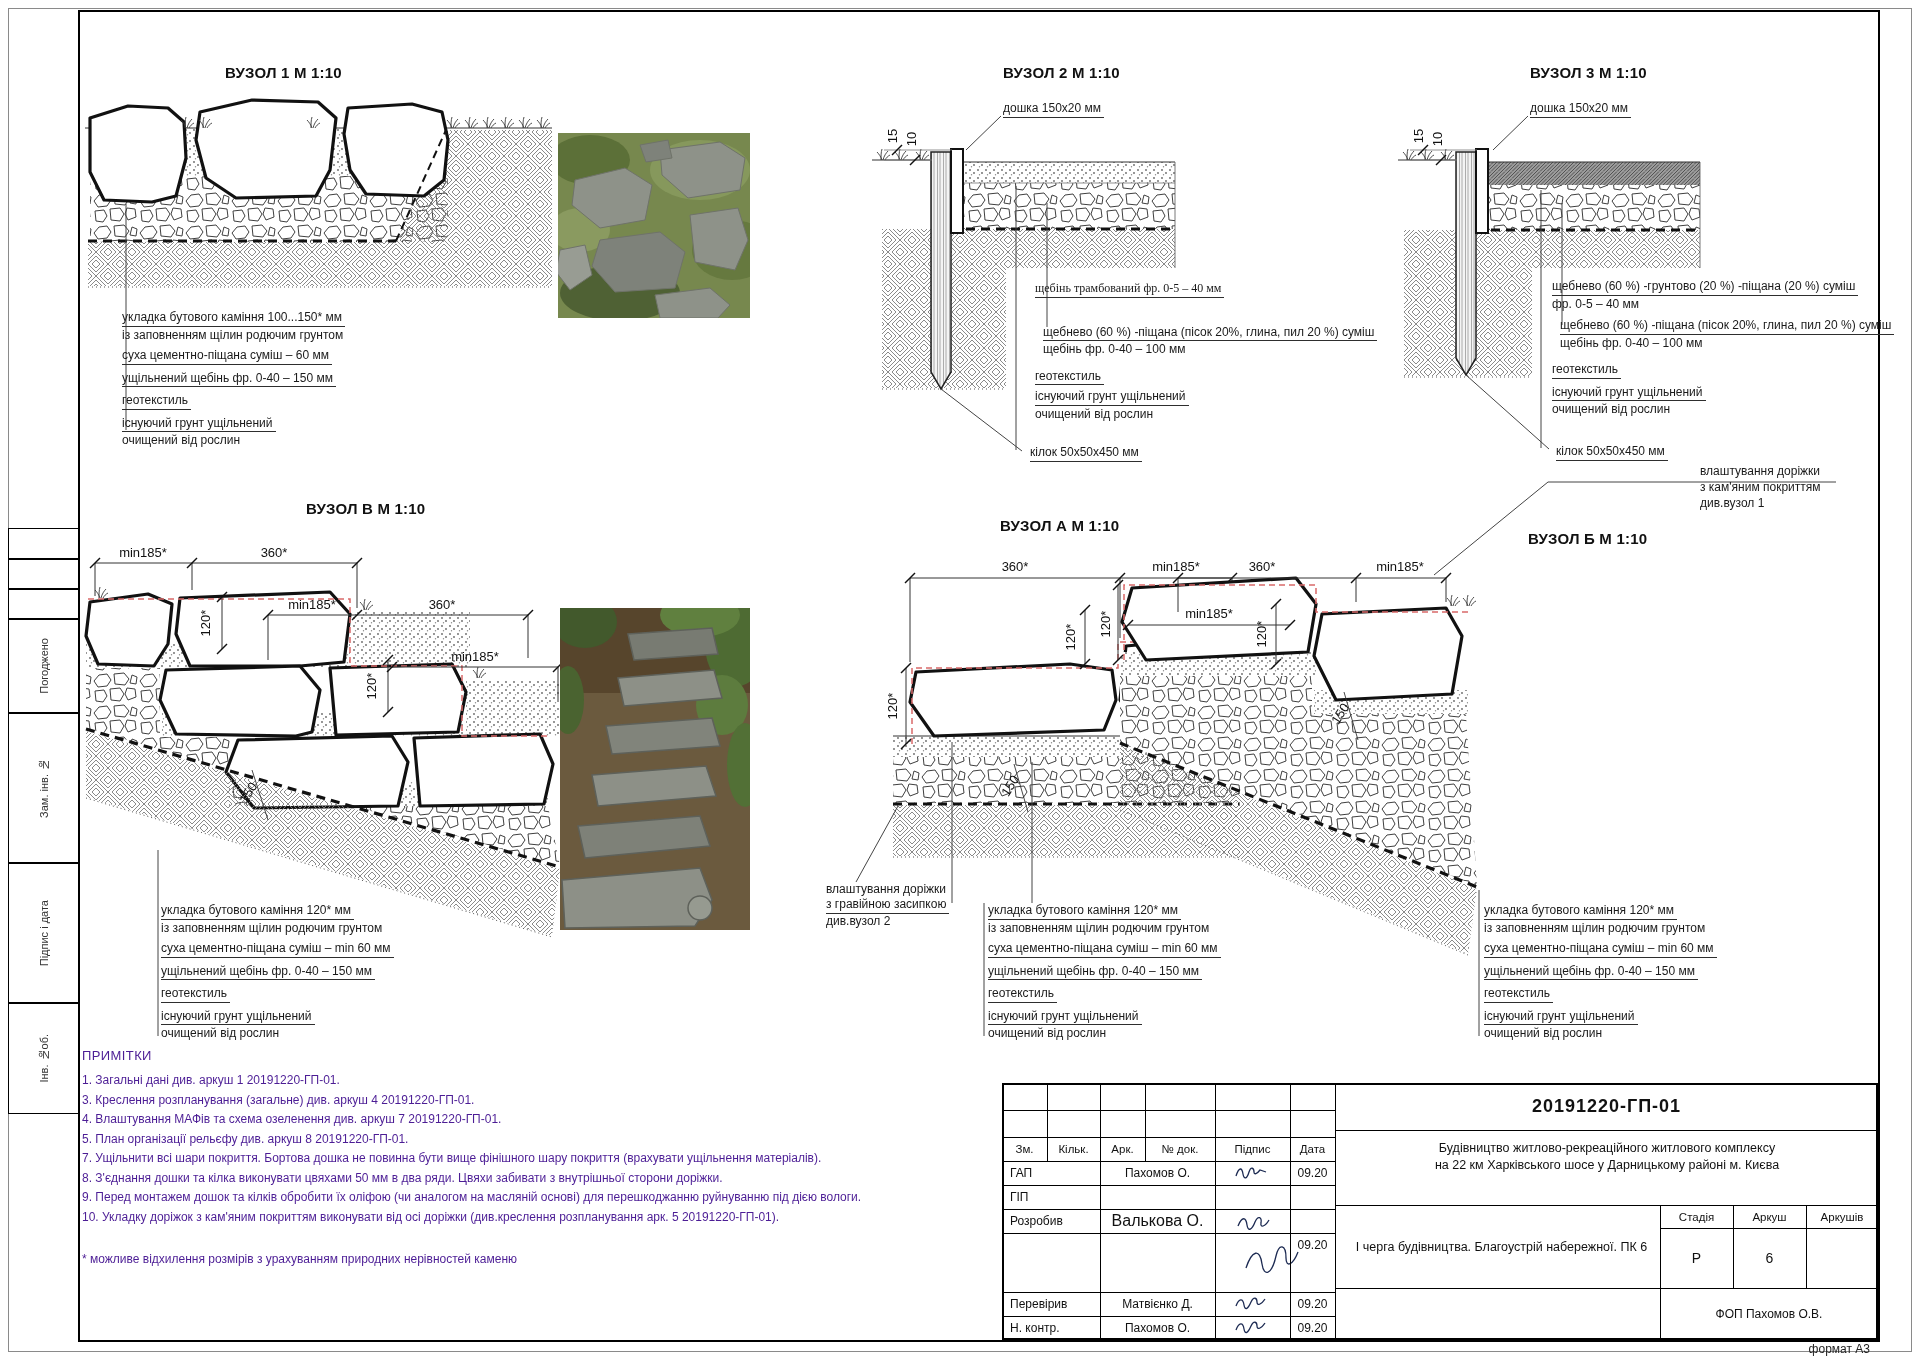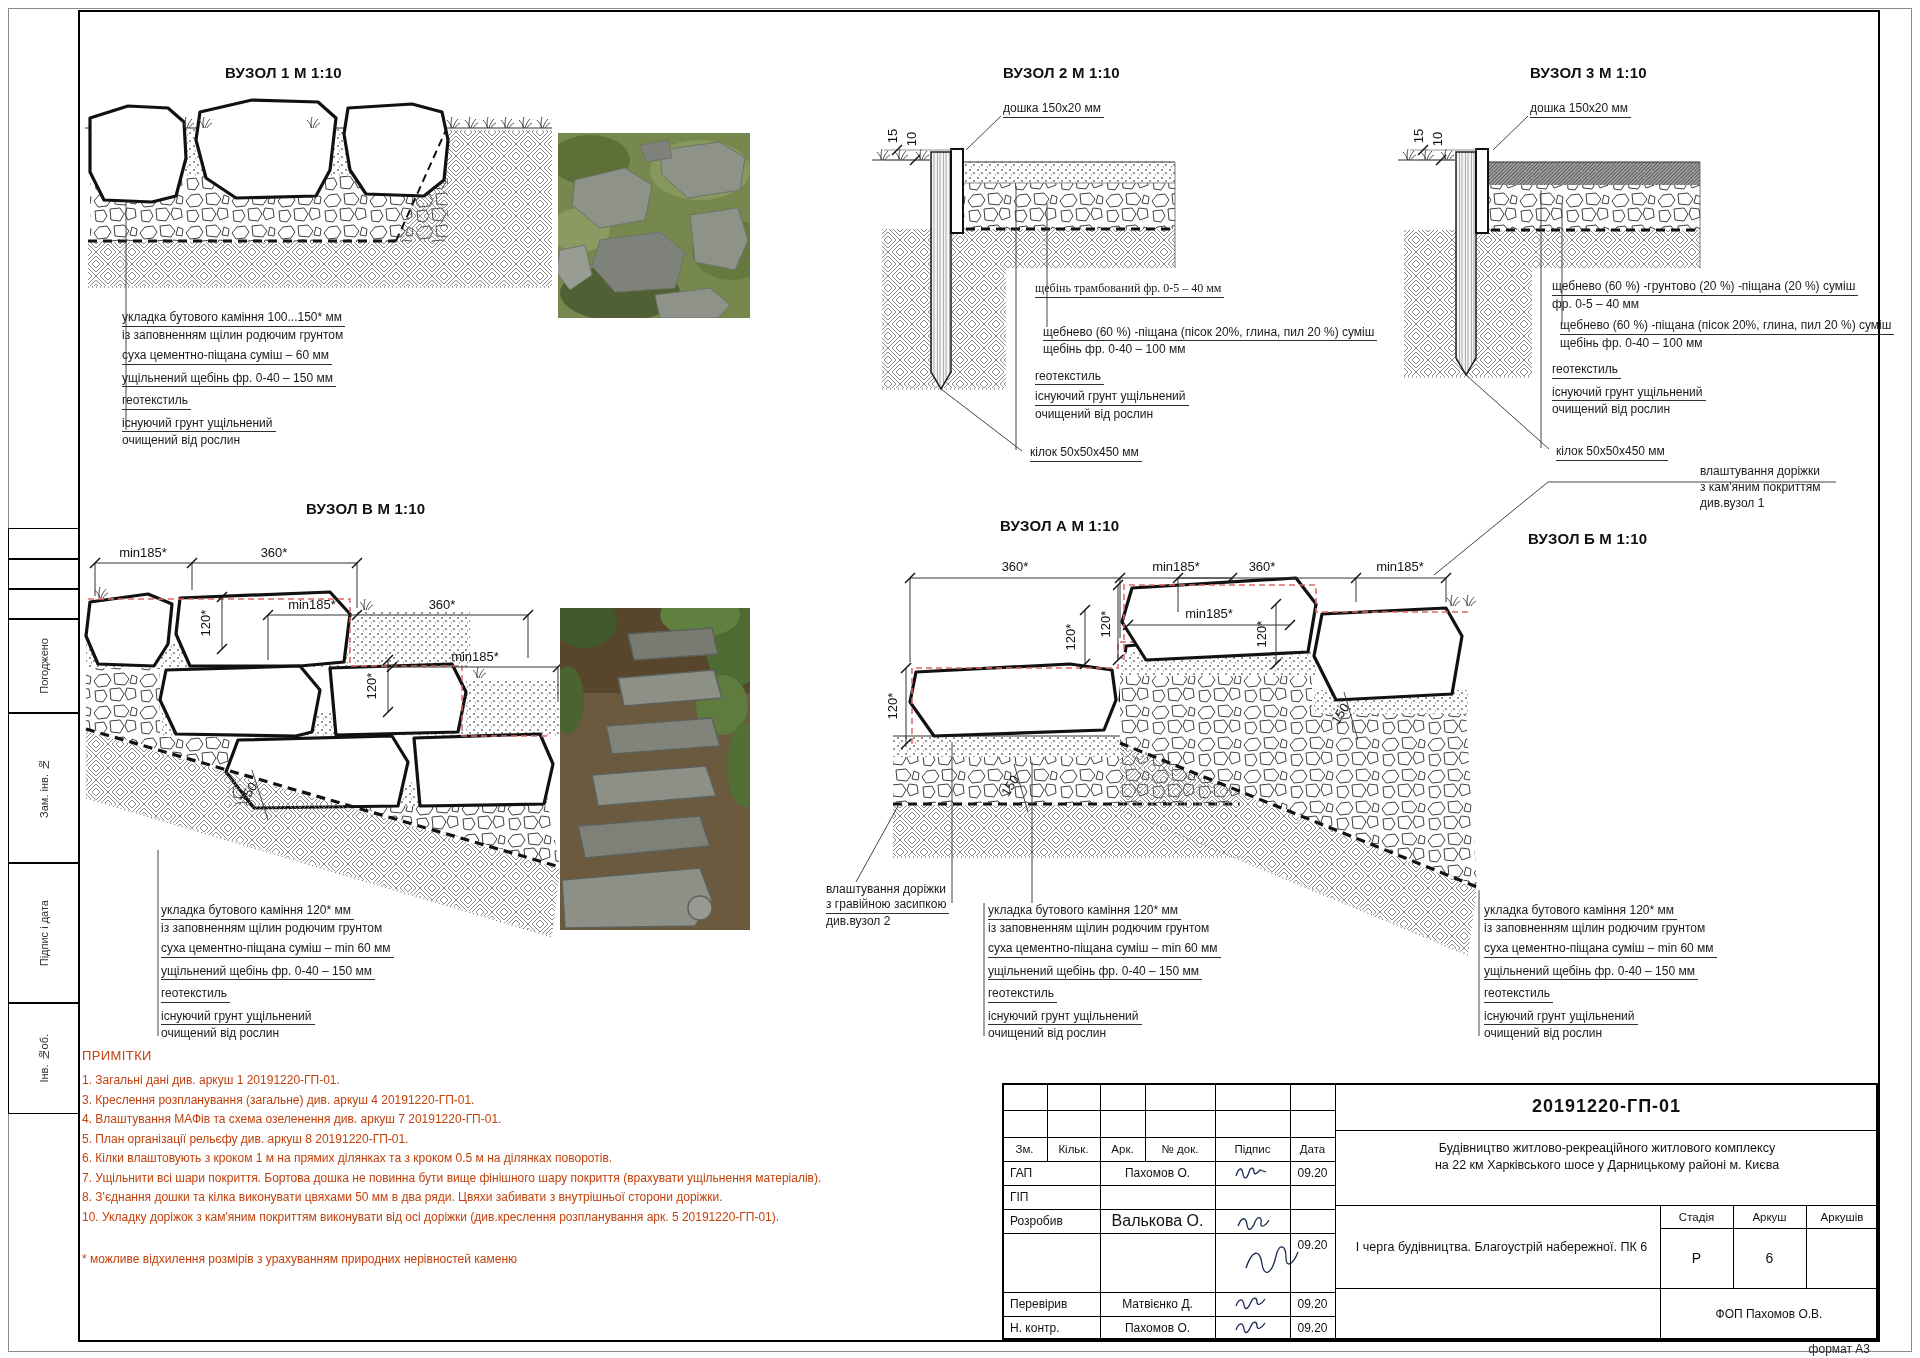--- a/index.html
+++ b/index.html
@@ -9,21 +9,21 @@
   .frame{position:absolute;border:2px solid #000;}
   .outer{position:absolute;border:1px solid #8a8a8a;}
   .vcell{position:absolute;border:1px solid #000;display:flex;align-items:center;justify-content:center;}
   .vcell span{writing-mode:vertical-rl;transform:rotate(180deg);font-size:11px;color:#333;white-space:nowrap;}
   .t-title{position:absolute;font-size:15px;font-weight:600;letter-spacing:.2px;white-space:nowrap;color:#111;}
   .stack{position:absolute;font-size:12px;line-height:14.5px;white-space:nowrap;color:#1a1a1a;}
   .stack .co{margin-bottom:6px;}
   .u{display:inline-block;border-bottom:1px solid #2e2e2e;padding:0 3px 1px 0;}
   .sub{display:block;padding-top:1px;}
   .lbl{position:absolute;font-size:12px;line-height:16px;white-space:nowrap;color:#1a1a1a;}
-  .notes{position:absolute;font-size:12px;color:#c2410c;white-space:nowrap;}
+  .notes{position:absolute;font-size:12px;color:#4c1d95;white-space:nowrap;}
   .notes .nt{font-size:13px;letter-spacing:.4px;margin-bottom:10px;}
   .notes .ni{margin-bottom:5.5px;line-height:14px;}
   .notes .nf{margin-top:28px;}
   .hl{position:absolute;background:#000;height:1px;}
   .vl{position:absolute;background:#000;width:1px;}
   .tbtxt{position:absolute;display:flex;align-items:center;justify-content:center;text-align:center;color:#111;}
   .fmt{position:absolute;font-size:12px;color:#222;}
   svg text{font-family:"Liberation Sans",sans-serif;font-size:13px;fill:#111;}
 </style>
 </head>
@@ -425,23 +425,23 @@
     <div class="co"><span class="u">геотекстиль</span></div>
     <div class="co"><span class="u">існуючий грунт ущільнений</span><span class="sub">очищений від рослин</span></div>
   </div>
 
   <div class="notes" style="left:82px;top:1048px;">
     <div class="nt">ПРИМІТКИ</div>
     <div class="ni">1. Загальні дані див. аркуш 1 20191220-ГП-01.</div>
     <div class="ni">3. Креслення розпланування (загальне) див. аркуш 4 20191220-ГП-01.</div>
     <div class="ni">4. Влаштування МАФів та схема озеленення див. аркуш 7 20191220-ГП-01.</div>
     <div class="ni">5. План організації рельєфу див. аркуш 8 20191220-ГП-01.</div>
-    <div class="ni">6. Кілки влаштовують з кроком 1 м на прямих ділянках та з кроком 0.5 м на ділянках поворотів.</div>
     <div class="ni">7. Ущільнити всі шари покриття. Бортова дошка не повинна бути вище фінішного шару покриття (врахувати ущільнення матеріалів).</div>
     <div class="ni">8. З'єднання дошки та кілка виконувати цвяхами 50 мм в два ряди. Цвяхи забивати з внутрішньої сторони доріжки.</div>
+    <div class="ni">9. Перед монтажем дошок та кілків обробити їх оліфою (чи аналогом на масляній основі) для перешкоджанню руйнуванню під дією вологи.</div>
     <div class="ni">10. Укладку доріжок з кам'яним покриттям виконувати від осі доріжки (див.креслення розпланування арк. 5 20191220-ГП-01).</div>
     <div class="nf">* можливе відхилення розмірів з урахуванням природних нерівностей каменю</div>
   </div>
 
   <div class="abs" style="left:1002px;top:1083px;width:876px;height:257px;border:2px solid #000;box-sizing:border-box;"></div>
 
   <div class="vl" style="left:1100px;top:1083px;height:257px;"></div>
   <div class="vl" style="left:1215px;top:1083px;height:257px;"></div>
   <div class="vl" style="left:1290px;top:1083px;height:257px;"></div>
   <div class="vl" style="left:1335px;top:1083px;height:257px;"></div>

